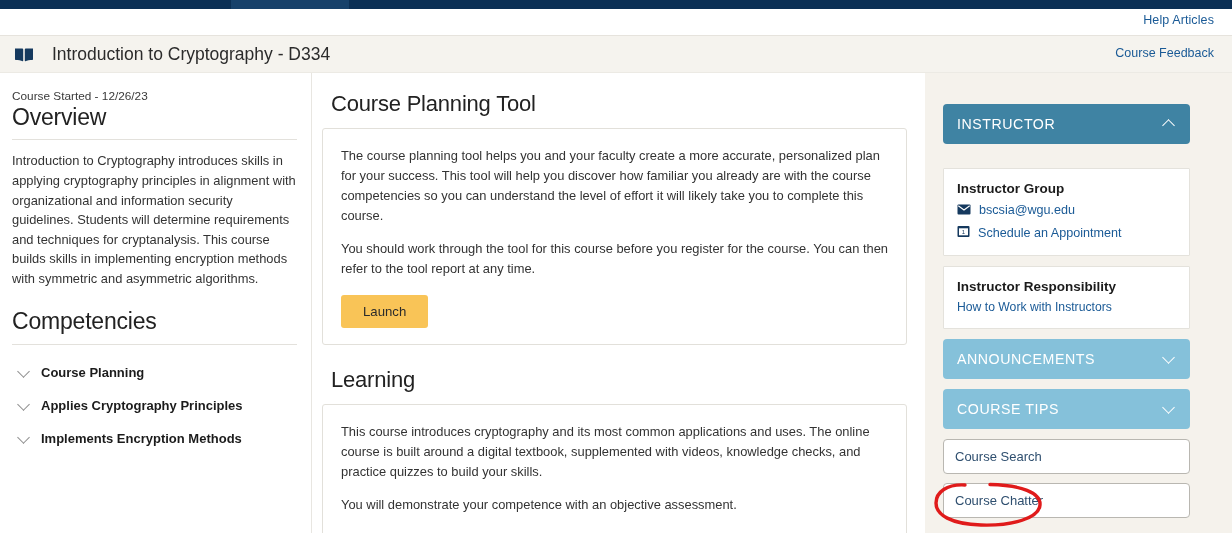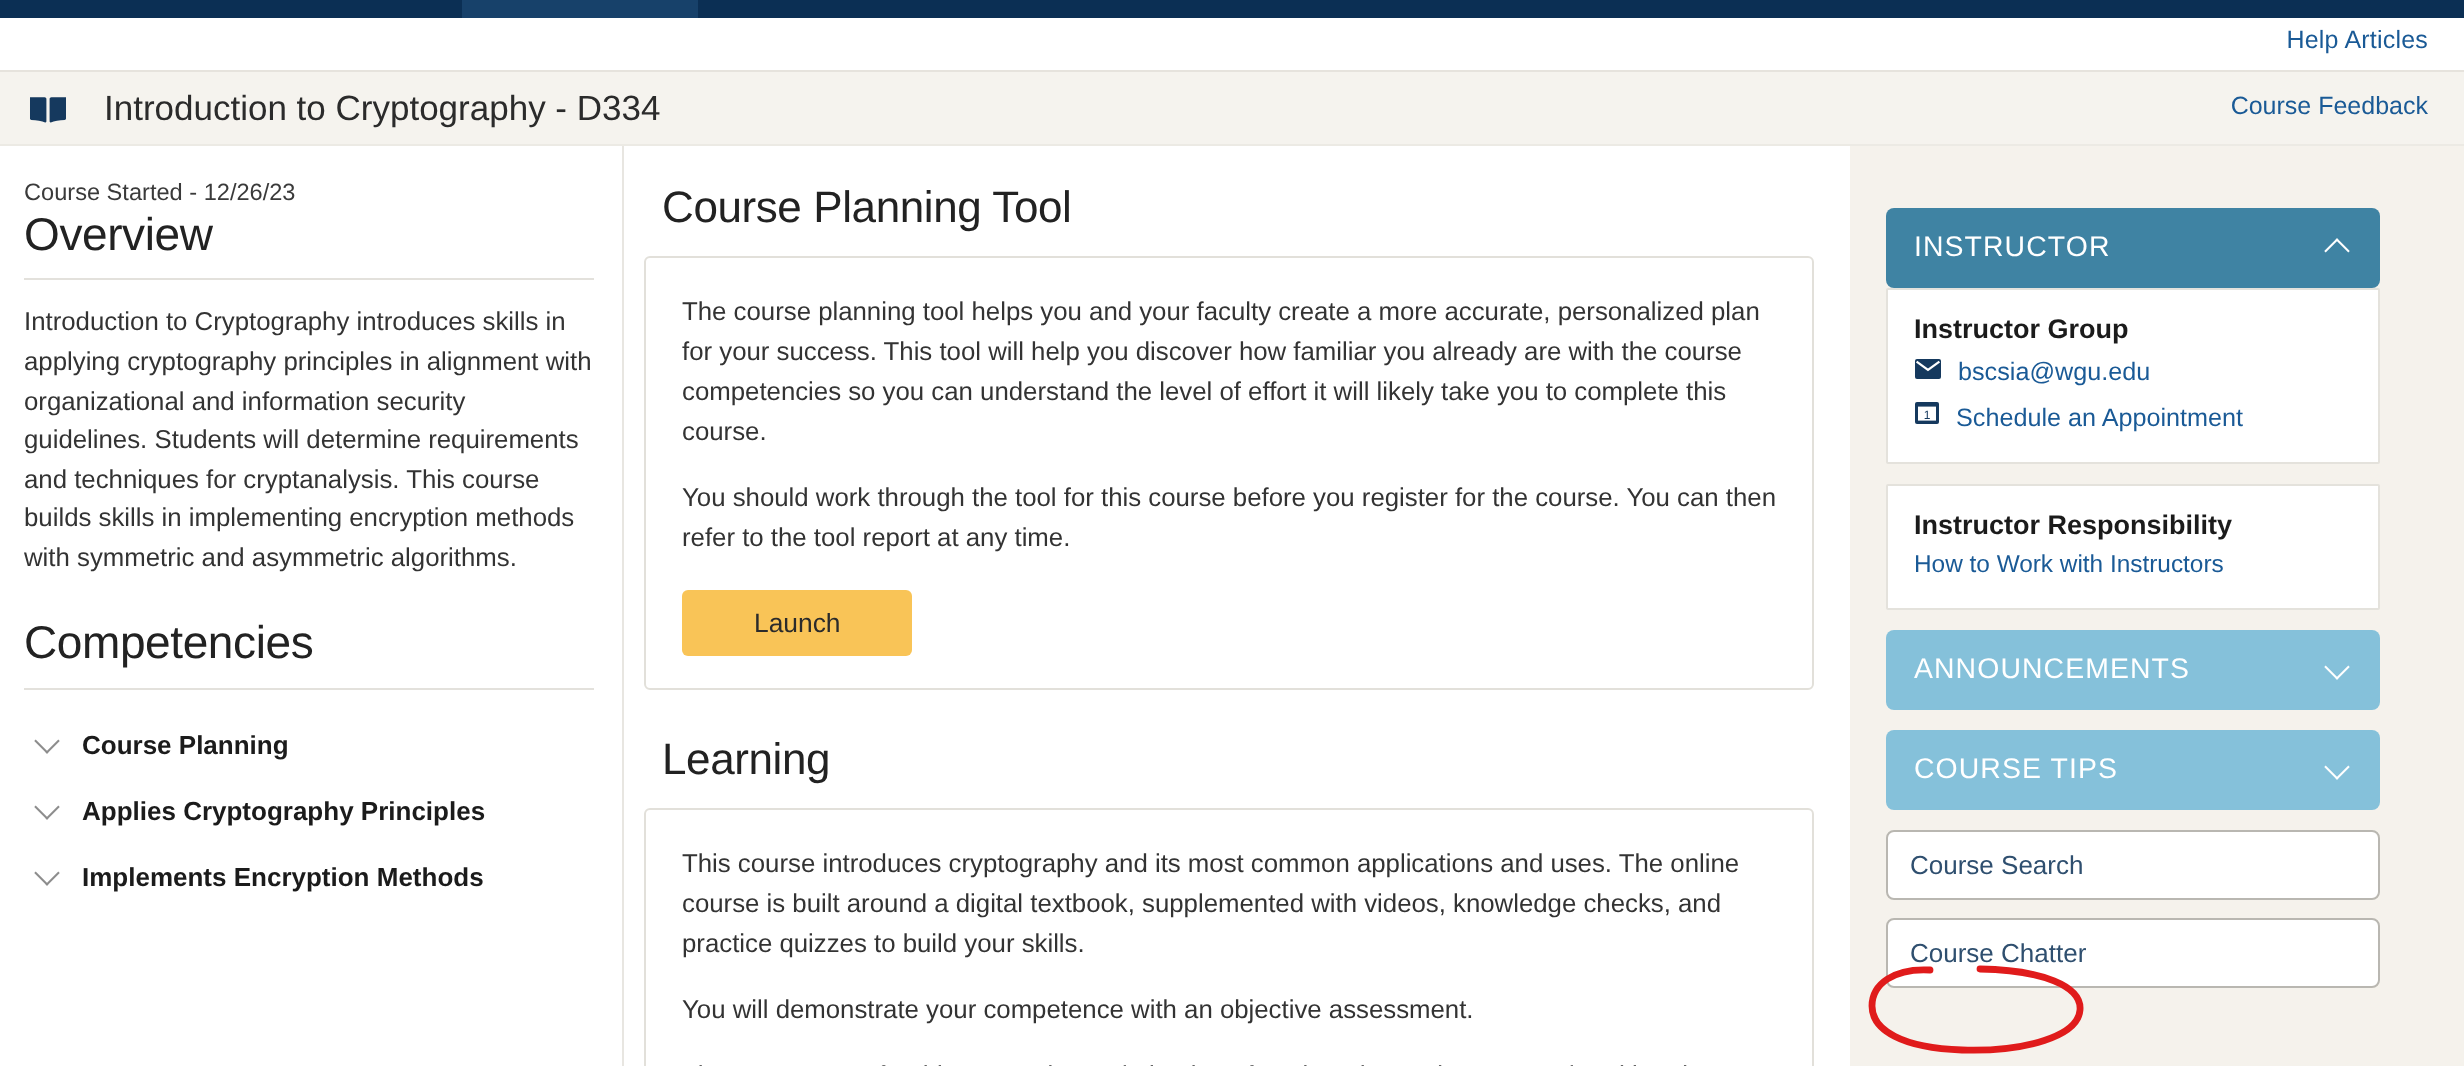--- a/index.html
+++ b/index.html
@@ -152,21 +152,21 @@
   .h-competencies {
     font-size: 23px;
     font-weight: 400;
     color: #222;
     margin-top: 19px;
     letter-spacing: -.2px;
   }
   .comp-list { margin-top: 0; }
   .comp-item {
     display: flex;
-    align-items: flex-start;
+    align-items: center;
     gap: 11px;
     padding: 9px 0 9px 6px;
     cursor: pointer;
   }
   .chev {
     flex: 0 0 auto;
     width: 12px;
     height: 12px;
     position: relative;
   }
@@ -204,40 +204,40 @@
     line-height: 1.55;
     color: #333;
   }
   .card p + p { margin-top: 13px; }
   .launch-btn {
     margin-top: 16px;
     display: inline-block;
     background: #f9c457;
     border: none;
     border-radius: 3px;
-    padding: 9px 36px;
+    padding: 9px 22px;
     font-size: 13.2px;
     color: #2b2b2b;
     font-family: "Liberation Sans", sans-serif;
     cursor: pointer;
   }
   .learning-wrap { margin-top: 22px; }
 
   
   .panel-header {
     border-radius: 4px;
     padding: 12px 14px;
     color: #ffffff;
     font-size: 14.2px;
     letter-spacing: .55px;
     display: flex;
     align-items: center;
     justify-content: space-between;
     cursor: pointer;
-    margin-bottom: 0;
+    margin-bottom: 24px;
   }
   .panel-header.dark { background: #3f83a3; }
   .panel-header.light { background: #85c1da; margin-bottom: 10px; }
   .caret {
     width: 13px; height: 13px;
     position: relative;
     flex: 0 0 auto;
   }
   .caret::before {
     content: "";

